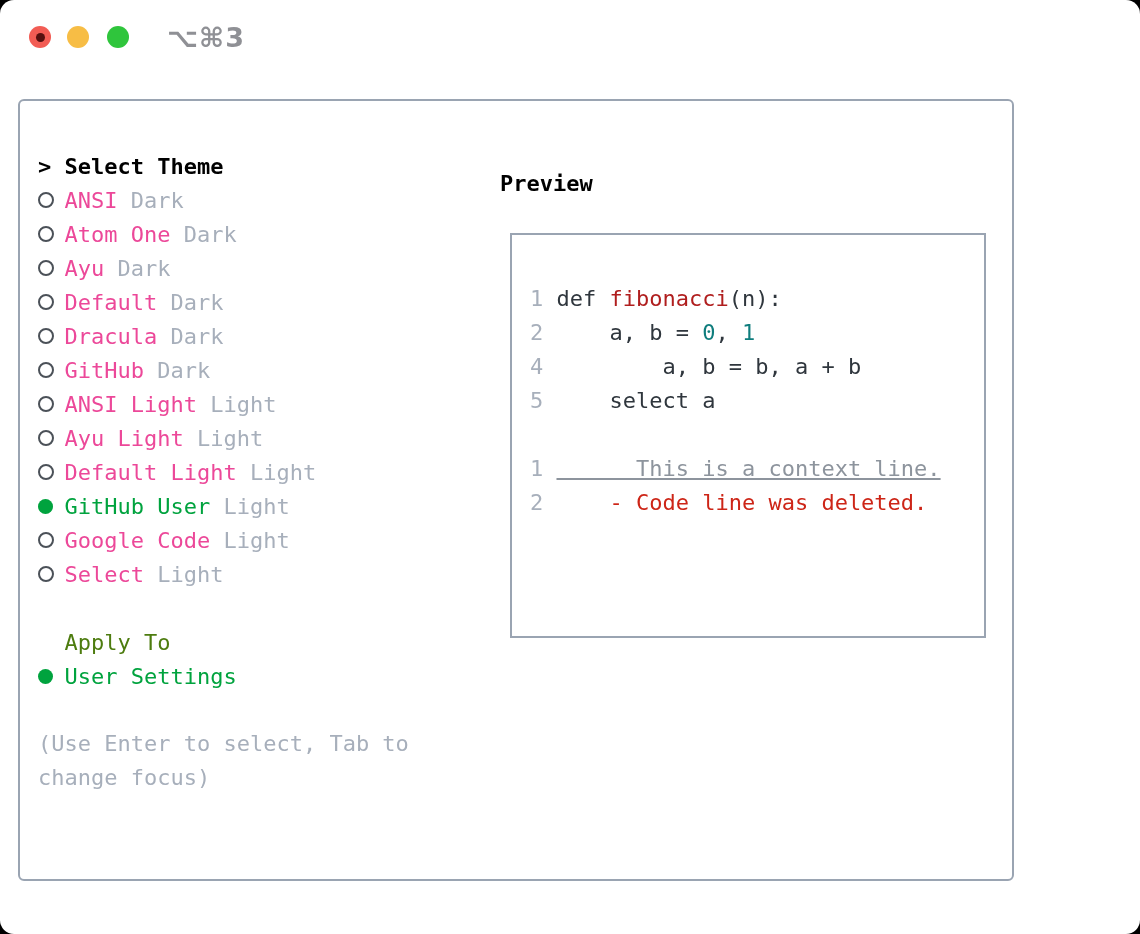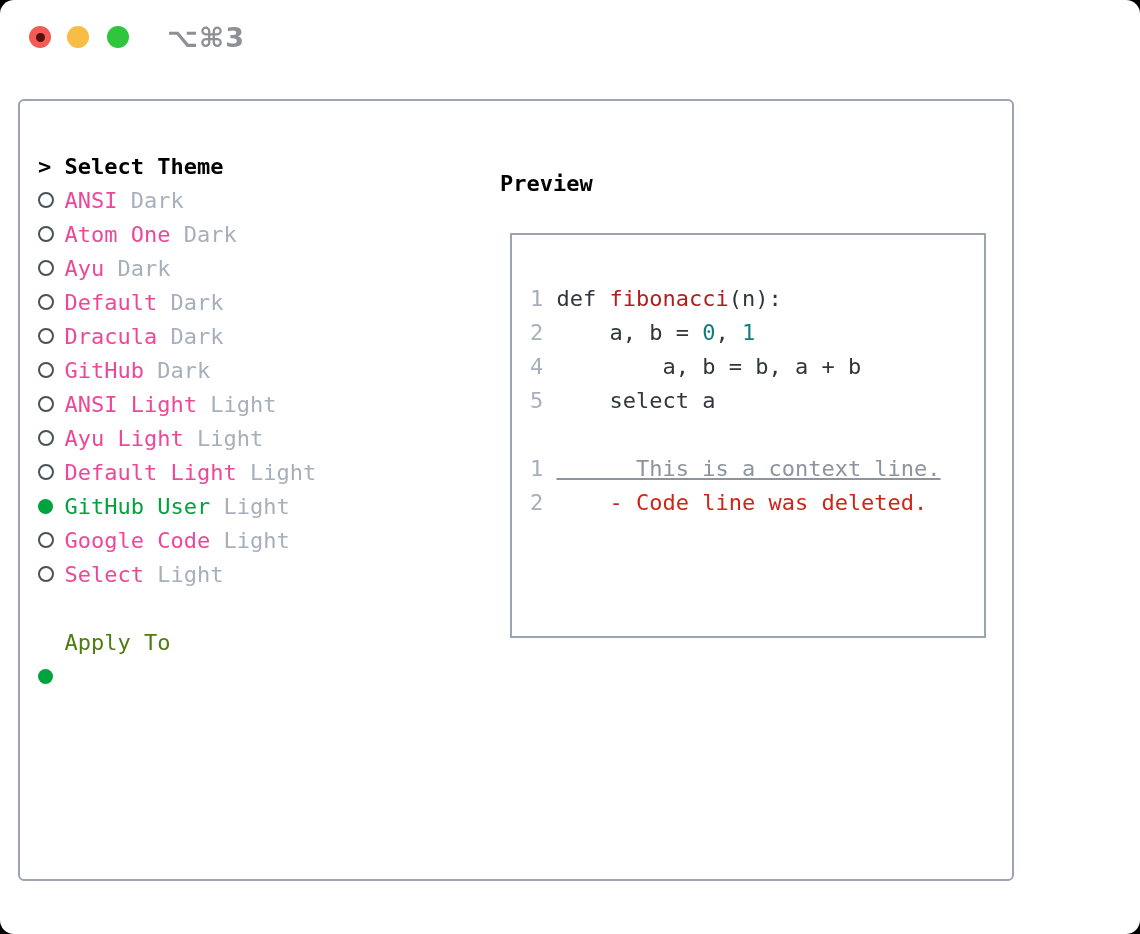--- a/index.html
+++ b/index.html
@@ -89,23 +89,27 @@
           <div class="row"><span class="icon-col"><span class="radio sel"></span></span><span class="nm sel">GitHub User</span><span class="vr"> Light</span></div>
           <div class="row"><span class="icon-col"><span class="radio"></span></span><span class="nm">Google Code</span><span class="vr"> Light</span></div>
           <div class="row"><span class="icon-col"><span class="radio"></span></span><span class="nm">Select</span><span class="vr"> Light</span></div>
         </div>
       <div class="row"></div>
       <div class="row apply-header">
         <span class="icon-col"></span>
         <span>Apply To</span>
       </div>
       <div id="apply-items">
-          <div class="row"><span class="icon-col"><span class="radio sel"></span></span></div>
+          <div class="row"><span class="icon-col"><span class="radio sel"></span></span><span class="nm sel">User Settings</span></div>
         </div>
       <div class="row"></div>
+      <div class="hint">
+        <div>(Use Enter to select, Tab to</div>
+        <div>change focus)</div>
+      </div>
     </div>
 
     <div class="preview-title">Preview</div>
     <div class="preview-box">
       <div class="code-lines" id="code-lines">
           <div class="code-line"><span class="lineno">1</span><span class="seg-text">def </span><span class="seg-func">fibonacci</span><span class="seg-text">(n):</span></div>
           <div class="code-line"><span class="lineno">2</span><span class="seg-text">    a, b = </span><span class="seg-num">0</span><span class="seg-text">, </span><span class="seg-num">1</span></div>
           <div class="code-line"><span class="lineno">4</span><span class="seg-text">        a, b = b, a + b</span></div>
           <div class="code-line"><span class="lineno">5</span><span class="seg-text">    select a</span></div>
           <div class="code-line"><span class="lineno"></span></div>

